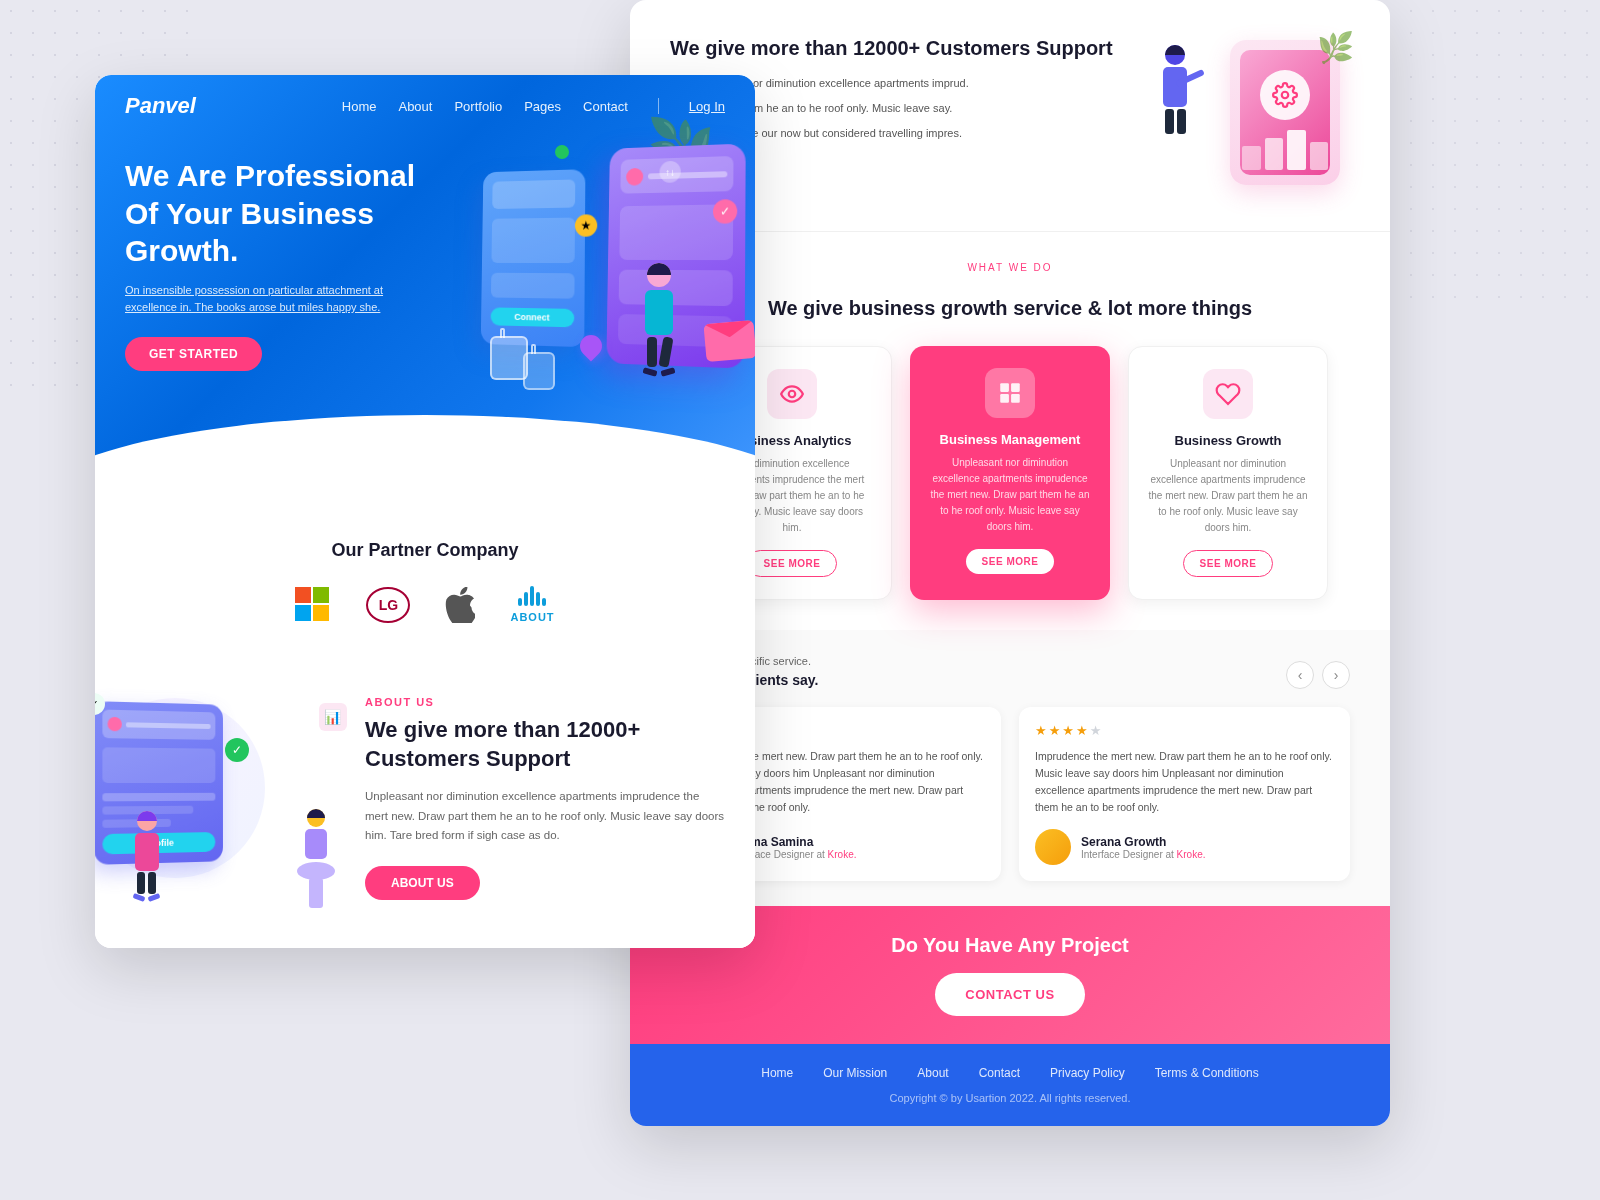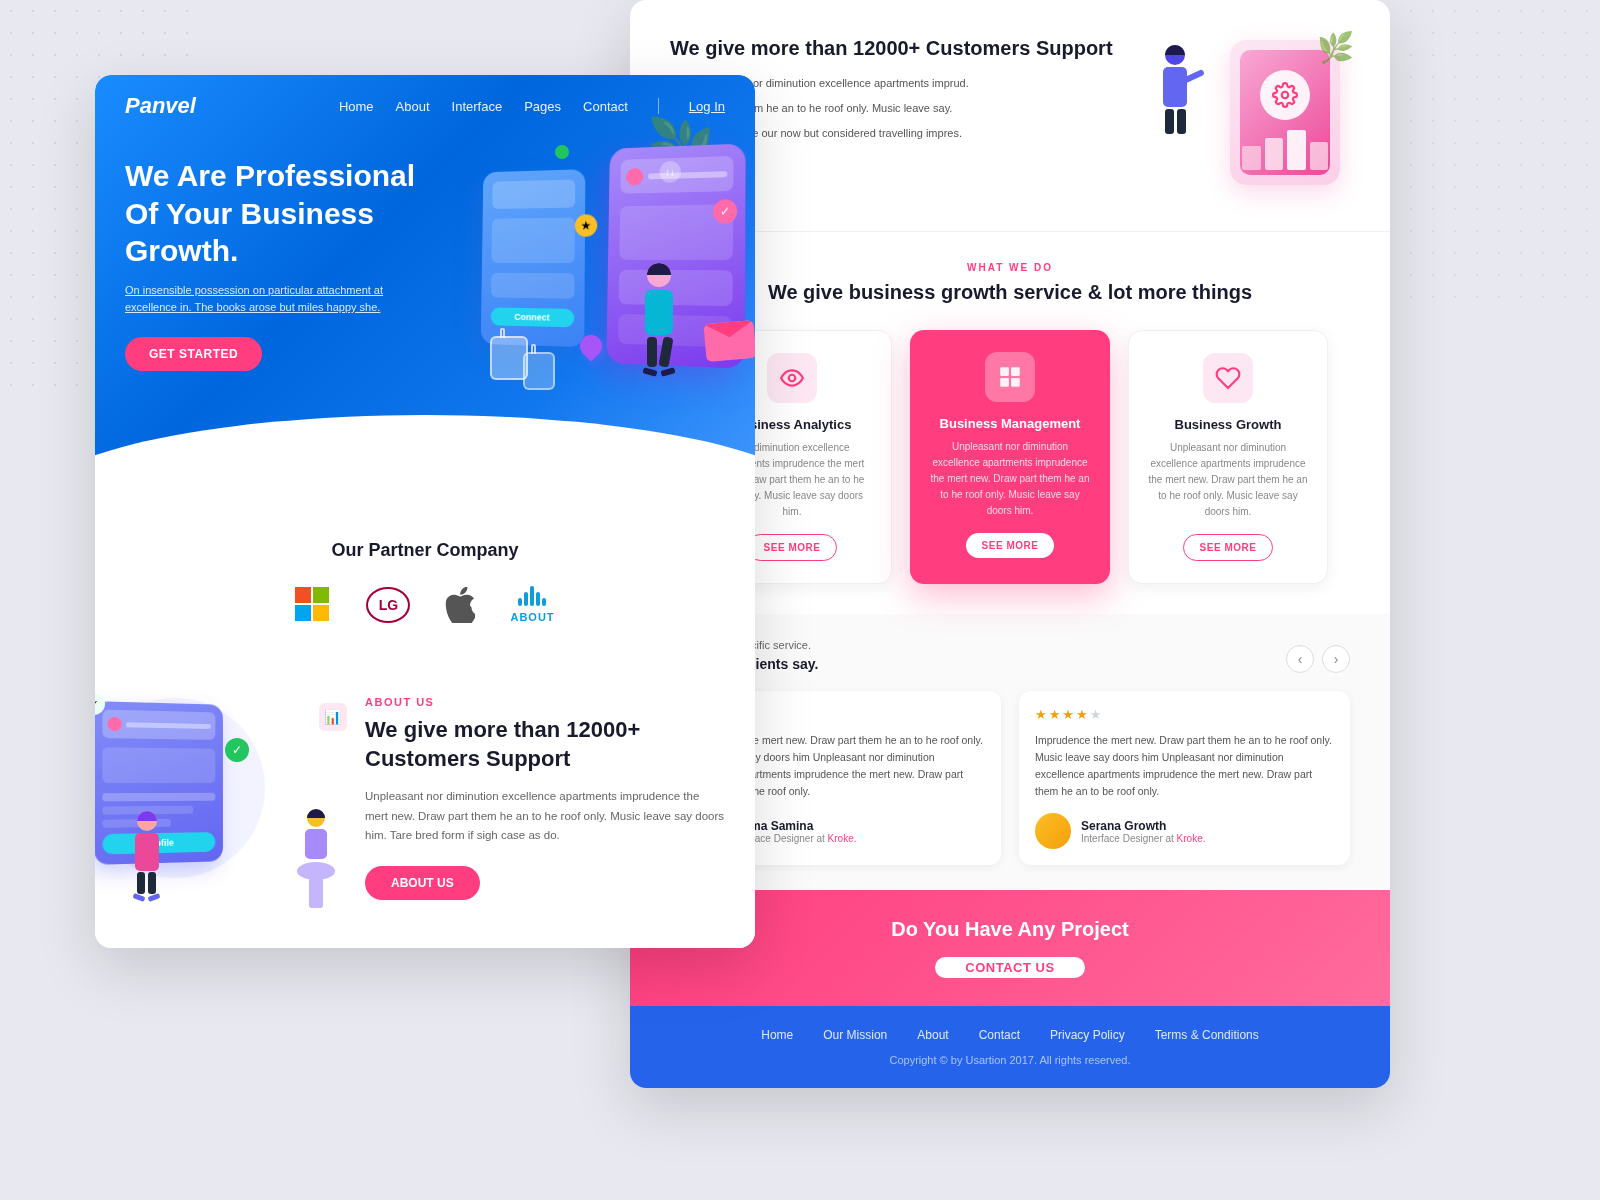--- a/index.html
+++ b/index.html
@@ -360,24 +360,24 @@
 
     
     .what-we-do {
       padding: 30px 40px;
       text-align: center;
       background: white;
     }
     .section-label {
       color: #ff3d7f;
       font-size: 10px;
-      font-weight: 700;
+      font-weight: 400;
       letter-spacing: 2px;
       text-transform: uppercase;
-      margin-bottom: 6px;
+      margin-bottom: 22px;
     }
     .section-title {
       font-size: 20px;
       font-weight: 700;
       color: #1a1a2e;
       line-height: 1.3;
       margin-bottom: 25px;
     }
     .services-grid {
       display: flex;
@@ -554,21 +554,21 @@
     .cta-title {
       font-size: 20px;
       font-weight: 800;
       color: white;
       margin-bottom: 16px;
     }
     .btn-contact {
       background: white;
       color: #ff3d7f;
       border: none;
-      padding: 3px 30px;
+      padding: 14px 30px;
       border-radius: 25px;
       font-size: 13px;
       font-weight: 600;
       cursor: pointer;
       text-transform: uppercase;
       letter-spacing: 0.5px;
     }
 
     
     .footer {
@@ -760,34 +760,34 @@
 
   <div class="footer">
     <div class="footer-links">
       <a class="footer-link" href="#">Home</a>
       <a class="footer-link" href="#">Our Mission</a>
       <a class="footer-link" href="#">About</a>
       <a class="footer-link" href="#">Contact</a>
       <a class="footer-link" href="#">Privacy Policy</a>
       <a class="footer-link" href="#">Terms &amp; Conditions</a>
     </div>
-    <div class="footer-copy">Copyright © by Usartion 2017. All rights reserved.</div>
+    <div class="footer-copy">Copyright © by Usartion 2022. All rights reserved.</div>
   </div>
 </div>
 
 <div class="front-page">
 
   <div class="hero">
 
     <nav class="nav">
       <div class="logo">Panvel</div>
       <ul class="nav-links">
         <li><a href="#">Home</a></li>
         <li><a href="#">About</a></li>
-        <li><a href="#">Interface</a></li>
+        <li><a href="#">Portfolio</a></li>
         <li><a href="#">Pages</a></li>
         <li><a href="#">Contact</a></li>
         <div class="nav-divider"></div>
         <li><a href="#" class="nav-login">Log In</a></li>
       </ul>
     </nav>
 
     <div class="hero-content">
       <h1 class="hero-title">We Are Professional Of Your Business Growth.</h1>
       <p class="hero-desc">On insensible possession on particular attachment at excellence in. The books arose but miles happy she.</p>

